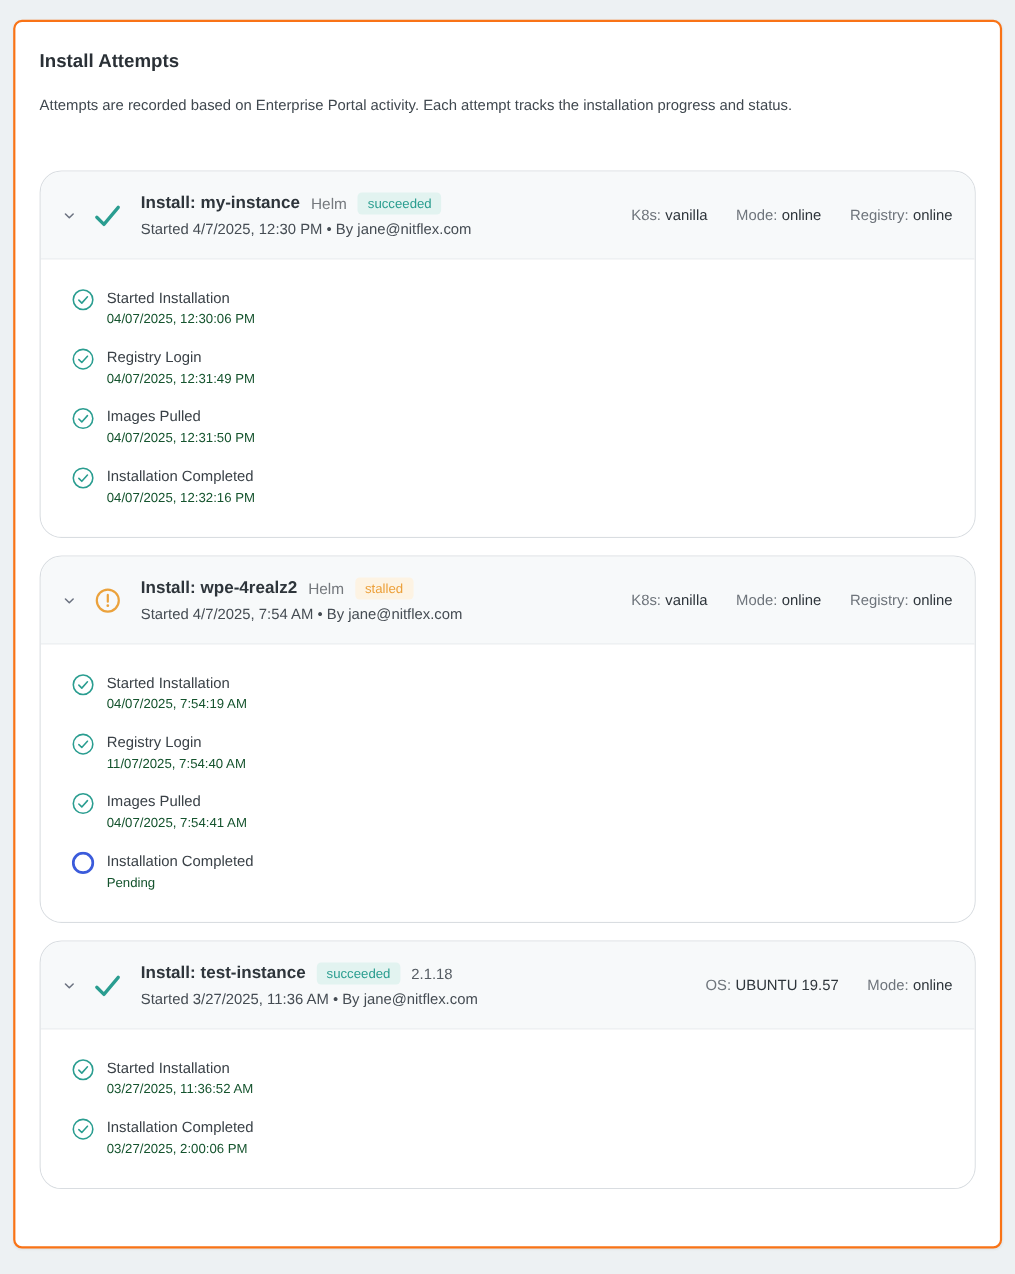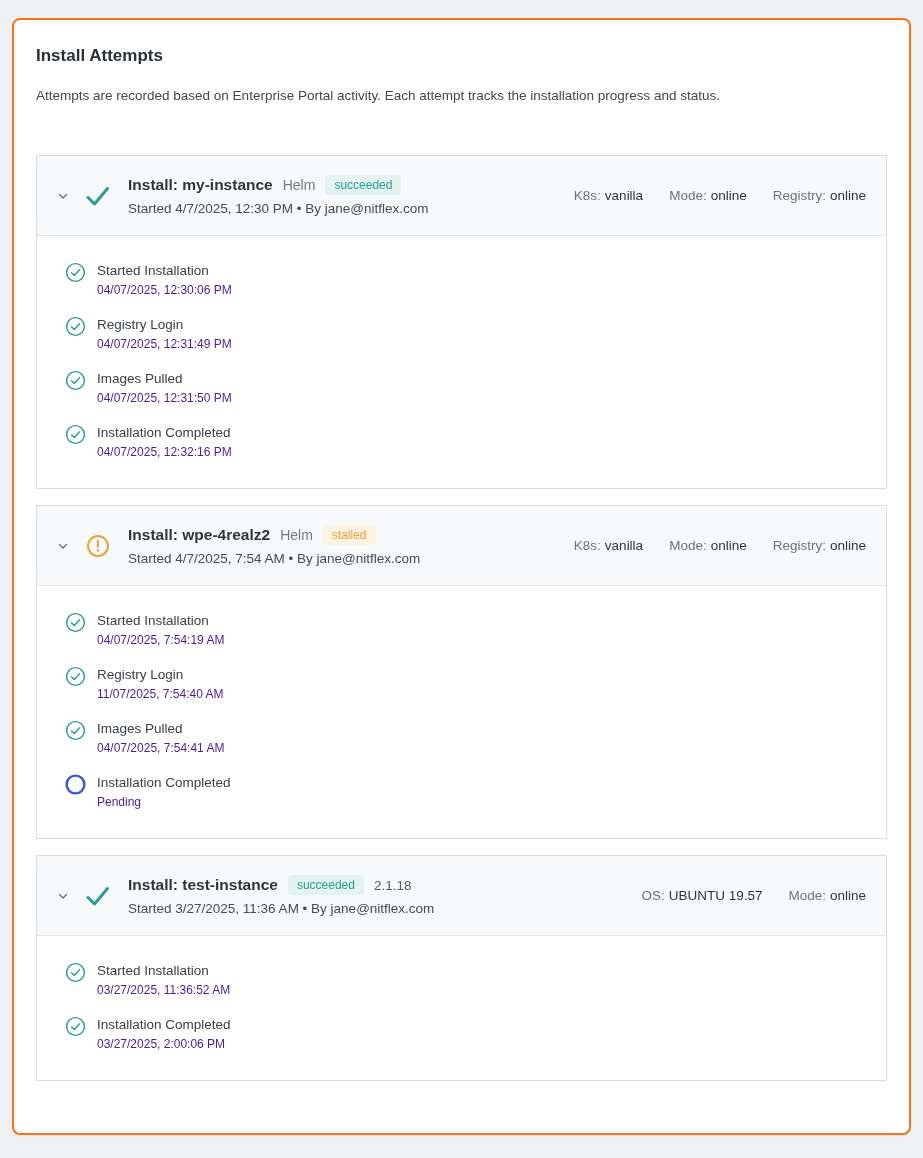--- a/index.html
+++ b/index.html
@@ -28,21 +28,21 @@
     color: #2a3036;
     margin: 4px 0 22px 0;
   }
   .page-subtitle {
     font-size: 13.5px;
     color: #40484f;
     margin: 0 0 52px 0;
   }
   .card {
     border: 1px solid #d9dde1;
-    border-radius: 0;
+    border-radius: 20px;
     background: #ffffff;
     margin-bottom: 16px;
     overflow: hidden;
   }
   .card-header {
     display: flex;
     align-items: center;
     background: #f7f9fa;
     border-bottom: 1px solid #e6e9ec;
     padding: 15px 20px 15px 20px;
@@ -95,21 +95,21 @@
   .meta-value { color: #2e353b; }
   .card-body { padding: 26px 0 10px 0; background: #fff; }
   .step { display: flex; gap: 11px; margin: 0 20px 19px 28px; }
   .step-icon { flex: none; width: 21px; height: 21px; }
   .step-icon svg { width: 21px; height: 21px; }
   .step-icon .ring { fill: none; stroke: #2a9d90; stroke-width: 1.5; }
   .step-icon .tick { fill: none; stroke: #2a9d90; stroke-width: 1.5; stroke-linecap: round; stroke-linejoin: round; }
   .step-icon.pending .ring { stroke: #3b5bdb; stroke-width: 2.6; }
   .step-icon.pending .tick { display: none; }
   .step-title { font-size: 13.5px; font-weight: 400; color: #3a4147; line-height: 17px; }
-  .step-time { font-size: 12px; color: #4c1d95; margin-top: 4px; }
+  .step-time { font-size: 12px; color: #14532d; margin-top: 4px; }
 </style>
 </head>
 <body>
 
 <div class="page">
   <div class="panel">
     <h1 class="page-title">Install Attempts</h1>
     <p class="page-subtitle">Attempts are recorded based on Enterprise Portal activity. Each attempt tracks the installation progress and status.</p>
     <div class="attempts">
   <section class="card">

